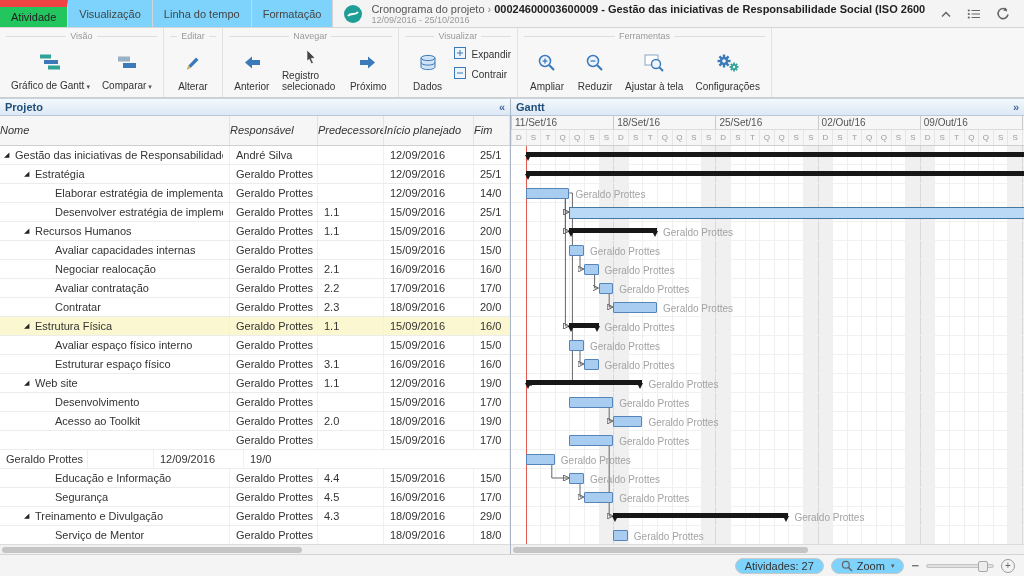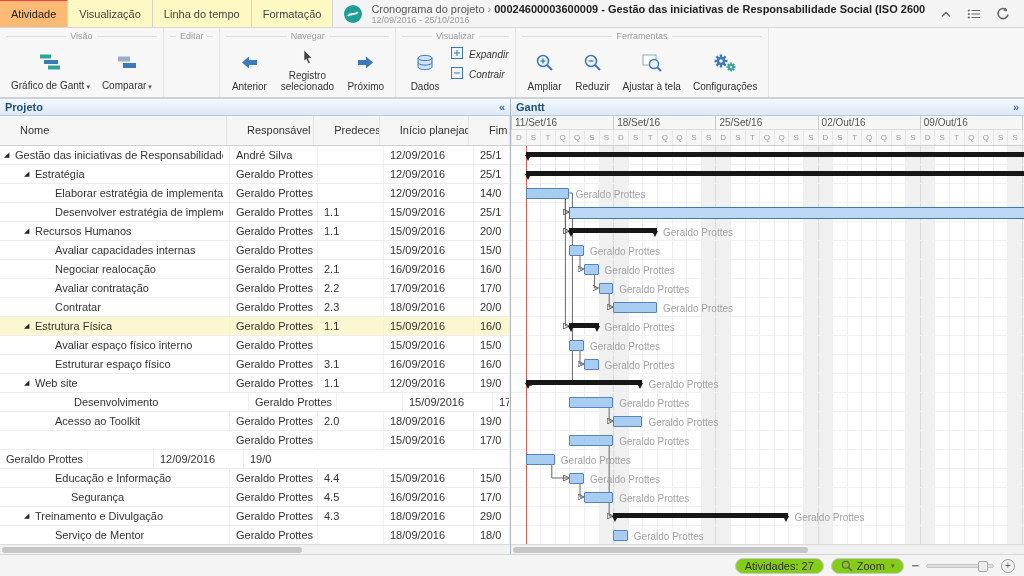--- a/index.html
+++ b/index.html
@@ -3,56 +3,56 @@
 <meta charset="utf-8">
 <style>
   * { box-sizing: border-box; margin: 0; padding: 0; }
   html,body { width:1024px; height:576px; overflow:hidden; }
   body { font-family:"Liberation Sans", sans-serif; font-size:11px; color:#333; background:#f0f0f0; }
   .app { width:1024px; height:576px; display:flex; flex-direction:column; background:#fff; }
 
   
   .topbar { height:28px; background:#f4f4f4; border-bottom:1px solid #d6d6d6; display:flex; align-items:stretch; }
   .tabs { display:flex; }
-  .tab { display:flex; align-items:center; padding:0 11px; background:#fef9c3; border-right:1px solid #d4d4d4; color:#444; cursor:default; }
-  .tab.active { background:#fdba74; border-top:1px solid #ef4444; color:#222;text-align:right; }
+  .tab { display:flex; align-items:center; padding:0 11px; background:#7dd3fc; border-right:1px solid #d4d4d4; color:#444; cursor:default; }
+  .tab.active { background:#22c55e; border-top:7px solid #ef4444; color:#222;text-align:right; }
   .logo { display:flex; align-items:center; padding:0 8px 0 10px; }
   .titleblock { display:flex; flex-direction:column; justify-content:center; line-height:12px; overflow:hidden; flex:1; }
   .t1 { font-size:11px; white-space:nowrap; }
   .t1 .bc { color:#555; }
   .t1 .sep { color:#888; padding:0 3px; }
   .t1 .tt { color:#222; font-weight:bold; }
   .t2 { font-size:9px; color:#999; line-height:10px; }
   .topicons { display:flex; align-items:center; gap:14px; padding:0 14px; }
   .ticon { display:flex; align-items:center; cursor:pointer; }
 
   
   .ribbon { height:70px; background:#f7f7f7; border-bottom:1px solid #cfcfcf; display:flex; }
   .rgroup { display:flex; flex-direction:column; border-right:1px solid #e2e2e2; padding:2px 6px 3px 6px; }
   .grp-label { font-size:9px; color:#9a9a9a; display:flex; align-items:center; gap:4px; height:12px; white-space:nowrap; }
   .grp-label::before, .grp-label::after { content:""; flex:1; height:1px; background:#ddd; min-width:6px; }
   .grp-body { flex:1; display:flex; align-items:stretch; gap:2px; }
   .rbtn { display:flex; flex-direction:column; align-items:center; justify-content:flex-end; padding:2px 5px; min-width:46px; max-width:86px; cursor:pointer; border-radius:2px; }
   .rbtn .ric { flex:1; display:flex; align-items:center; justify-content:center; }
-  .rbtn .rlb { font-size:10px; color:#333; text-align:center; line-height:11px; }
+  .rbtn .rlb { font-size:10px; color:#333; text-align:left; line-height:11px; }
   .rbtn.nowrap .rlb { white-space:nowrap; }
   .caret { font-size:7px; color:#555; padding-left:2px; }
-  .smallcol { display:flex; flex-direction:column; justify-content:flex-start; gap:4px; padding-top:4px;font-style:italic; }
+  .smallcol { display:flex; flex-direction:column; justify-content:flex-start; gap:4px; padding-top:4px; }
   .rbtn-sm { display:flex; align-items:center; gap:5px; font-size:10px; color:#333; cursor:pointer; white-space:nowrap; }
 
   
   .main { height:456px; display:flex; overflow:hidden; border-top:1px solid #c6d2de; }
   .panel-left { width:511px; display:flex; flex-direction:column; border-right:1px solid #a9b6c4; background:#fff; }
   .panel-right { flex:1; display:flex; flex-direction:column; background:#fff; overflow:hidden; }
   .phead { height:17px; background:linear-gradient(#f4f9fd,#dce8f4); border-bottom:1px solid #b9c9d9; display:flex; align-items:center; padding:0 5px; color:#1f4e79; font-weight:bold; }
   .phead .pcollapse { margin-left:auto; color:#44689a; font-weight:bold; font-size:11px; cursor:pointer; }
 
   
   .thead { height:30px; display:flex; background:#f6f6f6; border-bottom:1px solid #cfcfcf; }
-  .th { padding:0 20px; border-right:1px solid #e3e3e3; display:flex; align-items:center; color:#333; overflow:hidden; white-space:nowrap; }
+  .th { padding:0 0; border-right:1px solid #e3e3e3; display:flex; align-items:center; color:#333; overflow:hidden; white-space:nowrap;font-style:italic; }
   .c0 { width:230px; } .c1 { width:88px; } .c2 { width:66px; } .c3 { width:90px; } .c4 { flex:1; }
   .tbody { height:399px; overflow:hidden; }
   .trow { height:19px; display:flex; border-bottom:1px solid #ececec; background:#fff; }
   .trow.sel { background:#fbf7d0; }
   .td { padding:0 6px; border-right:1px solid #f0f0f0; display:flex; align-items:center; overflow:hidden; white-space:nowrap; color:#333; }
   .tarrow { font-size:7px; color:#222; width:11px; flex:0 0 11px; }
   .tspacer { width:11px; flex:0 0 11px; }
   .tname { overflow:hidden; white-space:nowrap; }
   .hscroll { height:10px; background:#f1f1f1; border-top:1px solid #dcdcdc; position:relative; }
   .hthumb { position:absolute; top:2px; height:6px; background:#c5c5c5; border-radius:3px; cursor:pointer; }
@@ -73,21 +73,21 @@
   .gbar.task { height:11px; background:#a9cdf0; border:1px solid #5585b8; border-radius:1px; }
   .gbar.task-wide { height:12px; background:#b9d9f7; border:1px solid #46789f; }
   .gbar.summary { height:5px; background:#171717; }
   .gbar.summary::before, .gbar.summary::after { content:""; position:absolute; top:3px; width:0; height:0;
       border-left:3px solid transparent; border-right:3px solid transparent; border-top:6px solid #171717; }
   .gbar.summary::before { left:-1px; } .gbar.summary::after { right:-1px; }
   .glabel { position:absolute; z-index:4; font-size:10px; color:#a3a3a3; white-space:nowrap; line-height:11px; }
 
   
   .statusbar { height:22px; background:#f4f4f4; border-top:1px solid #d4d4d4; display:flex; align-items:center; justify-content:flex-end; gap:7px; padding:0 9px; }
-  .sbox { background:#84cc16; border:1px solid #c9c9c9; border-radius:8px; padding:1px 9px; color:#333; display:flex; align-items:center; gap:4px; }
+  .sbox { background:#7dd3fc; border:1px solid #c9c9c9; border-radius:8px; padding:1px 9px; color:#333; display:flex; align-items:center; gap:4px; }
   .zminus { font-size:13px; color:#777; font-weight:bold; cursor:pointer; }
   .ztrack { width:68px; height:4px; background:#e0e0e0; border:1px solid #c4c4c4; border-radius:2px; position:relative; cursor:pointer; }
   .zthumb { position:absolute; right:5px; top:-4px; width:10px; height:11px; background:#ededed; border:1px solid #a8a8a8; border-radius:2px; }
   .zplus { width:14px; height:14px; border:1px solid #999; border-radius:50%; display:flex; align-items:center; justify-content:center; font-size:10px; color:#666; cursor:pointer; }
 </style>
 </head>
 <body>
 
 <div class="app">
 
@@ -160,20 +160,31 @@
                 <rect x="6" y="9" width="13" height="5" fill="#3b79b8"></rect>
               </svg>
           </span>
           <span class="rlb"><span>Comparar</span><span class="caret">▾</span></span>
         </div>
       </div>
     </div>
 
     <div class="rgroup">
       <div class="grp-label">Editar</div>
+      <div class="grp-body">
+        <div class="rbtn">
+          <span class="ric">
+            <svg width="18" height="18">
+                <path d="M3 15.5 L4.5 11.5 L12 3.5 L14.5 6 L7 13.5 Z" fill="#3b79b8"></path>
+                <path d="M3 15.5 L4.5 11.5 L6.8 13.6 Z" fill="#e8b44c"></path>
+              </svg>
+          </span>
+          <span class="rlb">Alterar</span>
+        </div>
+      </div>
     </div>
 
     <div class="rgroup">
       <div class="grp-label">Navegar</div>
       <div class="grp-body">
         <div class="rbtn">
           <span class="ric">
             <svg width="18" height="15">
                 <path d="M9 1.5 L2 7.5 L9 13.5 V10 H17 V5 H9 Z" fill="#3b79b8"></path>
               </svg>
@@ -433,21 +444,21 @@
             <div class="td c0" style="padding-left: 24px;">
               <span class="tarrow">◢</span>
               <span class="tname">Web site</span>
             </div>
             <div class="td c1">Geraldo Prottes</div>
             <div class="td c2">1.1</div>
             <div class="td c3">12/09/2016</div>
             <div class="td c4">19/0</div>
           </div>
           <div class="trow">
-            <div class="td c0" style="padding-left: 44px; margin-left: 19px;">
+            <div class="td c0" style="padding-left: 44px;">
               <span class="tspacer"></span>
               <span class="tname">Desenvolvimento</span>
             </div>
             <div class="td c1">Geraldo Prottes</div>
             <div class="td c2"></div>
             <div class="td c3">15/09/2016</div>
             <div class="td c4">17/0</div>
           </div>
           <div class="trow">
             <div class="td c0" style="padding-left: 44px;">
@@ -479,21 +490,21 @@
             <div class="td c0" style="padding-left: 44px;">
               <span class="tspacer"></span>
               <span class="tname">Educação e Informação</span>
             </div>
             <div class="td c1">Geraldo Prottes</div>
             <div class="td c2">4.4</div>
             <div class="td c3">15/09/2016</div>
             <div class="td c4">15/0</div>
           </div>
           <div class="trow">
-            <div class="td c0" style="padding-left: 60px;">
+            <div class="td c0" style="padding-left: 44px;">
               <span class="tspacer"></span>
               <span class="tname">Segurança</span>
             </div>
             <div class="td c1">Geraldo Prottes</div>
             <div class="td c2">4.5</div>
             <div class="td c3">16/09/2016</div>
             <div class="td c4">17/0</div>
           </div>
           <div class="trow">
             <div class="td c0" style="padding-left: 24px;">

